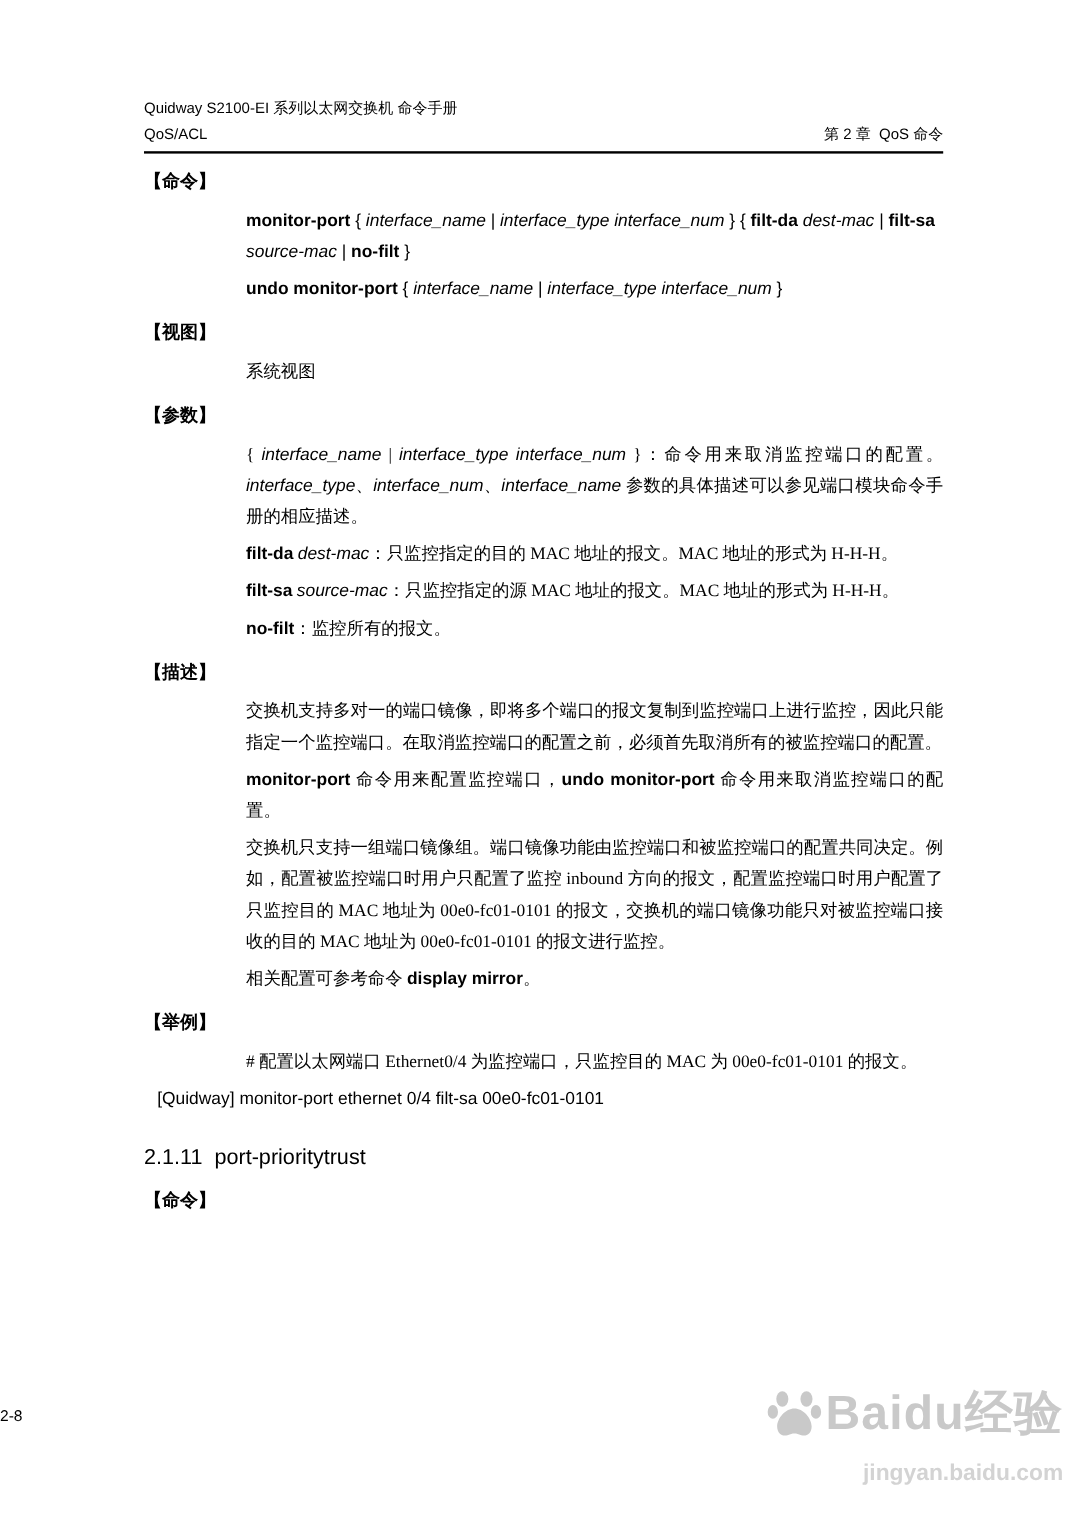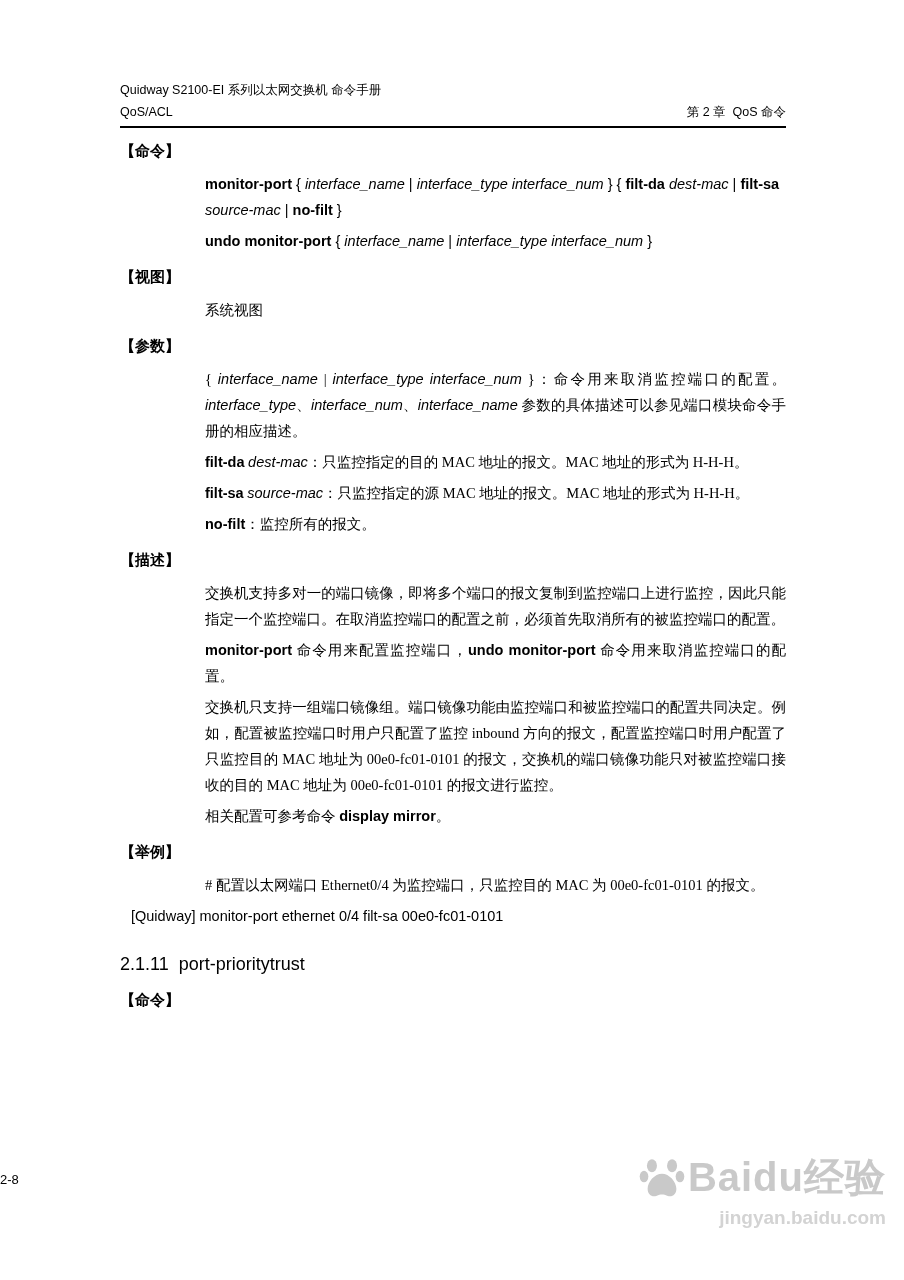--- a/index.html
+++ b/index.html
@@ -75,21 +75,21 @@
   .wm-main {
     display: flex;
     align-items: center;
     justify-content: flex-end;
     gap: 3px;
     font-size: 40px;
     font-weight: bold;
     letter-spacing: 1px;
   }
   .wm .paw { width: 46px; height: 46px; fill: #c9c9c9; }
-  .wm-url { font-size: 19px; font-weight: bold; color: #d3d3d3; margin-top: 2px; }
+  .wm-url { font-size: 19px; font-weight: bold; color: #d3d3d3; margin-top: 12px; }
 </style>
 </head>
 <body>
 
 <div class="page">
   <div class="inner">
 
     <header class="hdr">
       <div class="hdr-l1">Quidway S2100-EI 系列以太网交换机  命令手册</div>
       <div class="hdr-l2">

